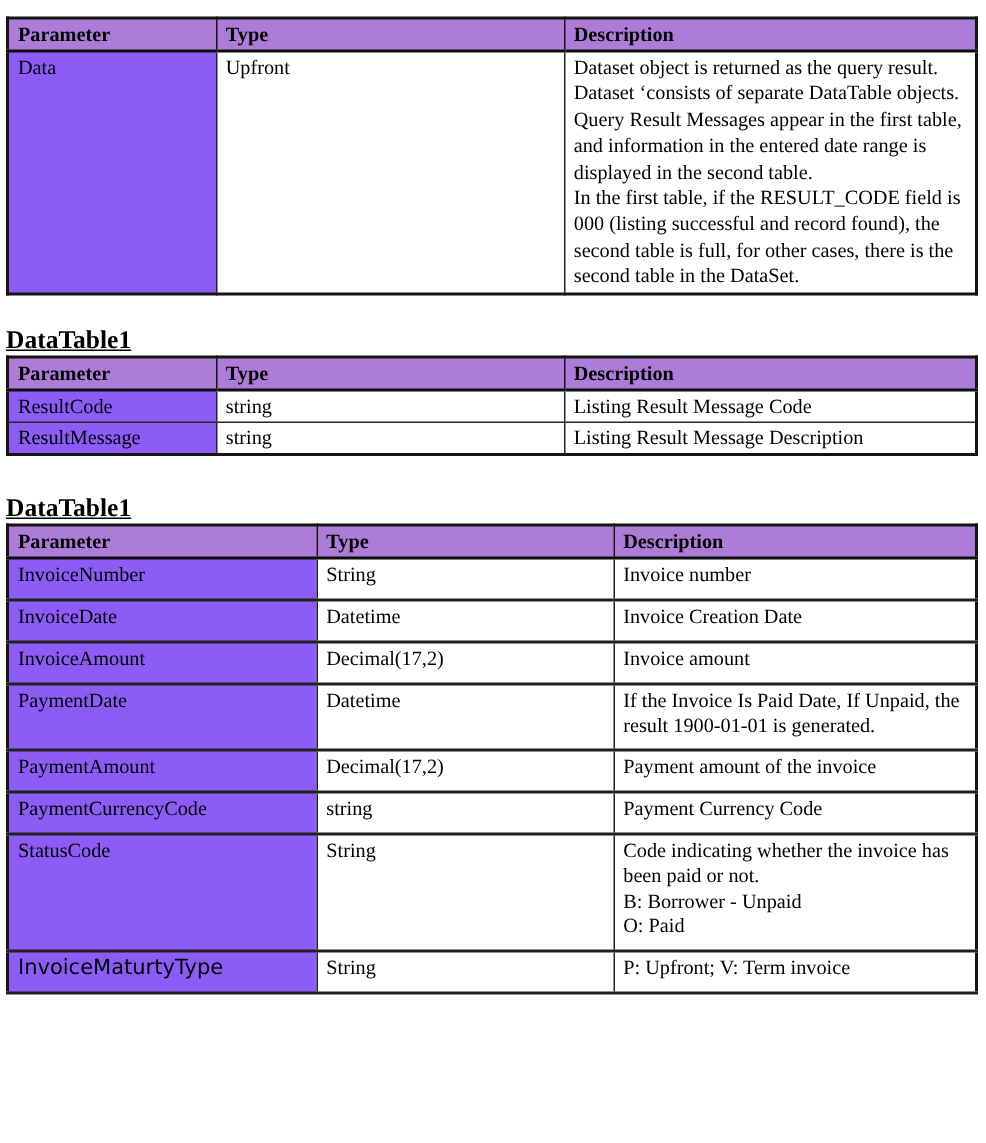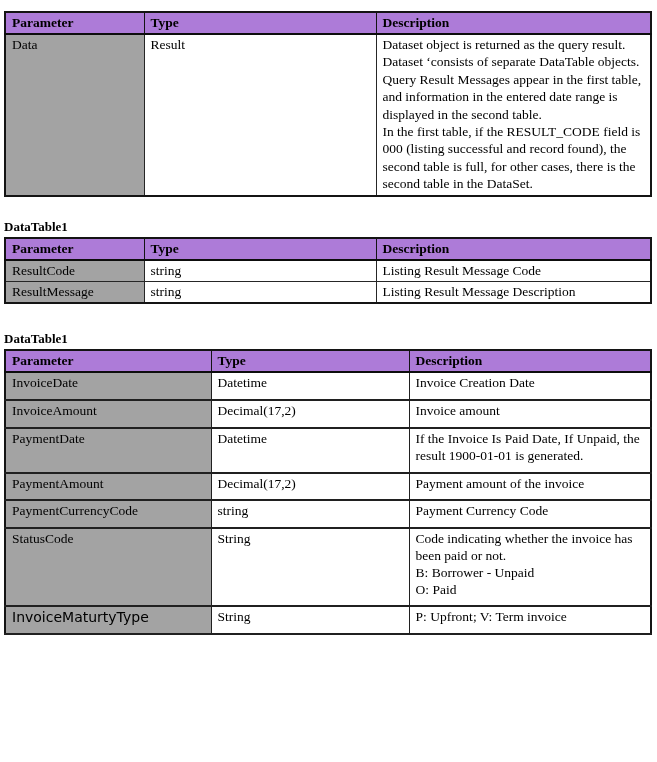--- a/index.html
+++ b/index.html
@@ -37,21 +37,21 @@
   }
   .tbl td {
     vertical-align: top;
     text-align: left;
     font-size: 13.5px;
     line-height: 17.4px;
     padding: 1px 6px 2px 6px;
     border: 1px solid #262626;
   }
   td.param-cell {
-    background: #a3a3a3;
+    background: #8b5cf6;
   }
   
   .t12 col.c1 { width: 139px; }
   .t12 col.c2 { width: 232px; }
   .t12 col.c3 { width: 275px; }
   
   .t3 col.c1 { width: 206px; }
   .t3 col.c2 { width: 198px; }
   .t3 col.c3 { width: 242px; }
   .t3 td {
@@ -63,23 +63,24 @@
   }
   .t3 td.desc-cell { white-space: pre-line; }
   .t3 tr.sans-row td.param-cell {
     font-family: "DejaVu Sans", "Liberation Sans", sans-serif;
     font-size: 14px;
     padding-bottom: 4px;
   }
   .desc-par { margin: 0; }
   .tbl-heading {
     font-weight: bold;
-    font-size: 13px;
+    font-size: 17px;
     line-height: 15px;
     margin: 0 0 3px 0;
+    text-decoration: underline;
   }
   .gap-1 { height: 22px; }
   .gap-2 { height: 27px; }
 </style>
 </head>
 <body>
 
 <div class="page">
 
   <table class="tbl t12">
@@ -89,21 +90,21 @@
         <col class="c3">
       </colgroup>
     <tbody>
         <tr>
       <th>Parameter</th>
       <th>Type</th>
       <th>Description</th>
     </tr>
     <tr>
       <td class="param-cell">Data</td>
-      <td>Result</td>
+      <td>Upfront</td>
       <td>
         <p class="desc-par">Dataset object is returned as the query result. Dataset ‘consists of separate DataTable objects. Query Result Messages appear in the first table, and information in the entered date range is displayed in the second table.</p>
         <p class="desc-par">In the first table, if the RESULT_CODE field is 000 (listing successful and record found), the second table is full, for other cases, there is the second table in the DataSet.</p>
       </td>
     </tr>
   </tbody>
     </table>
 
   <div class="gap-1"></div>
 
@@ -142,20 +143,25 @@
         <col class="c2">
         <col class="c3">
       </colgroup>
     <tbody>
         <tr>
       <th>Parameter</th>
       <th>Type</th>
       <th>Description</th>
     </tr>
     <tr>
+      <td class="param-cell">InvoiceNumber</td>
+      <td>String</td>
+      <td class="desc-cell">Invoice number</td>
+    </tr>
+    <tr>
       <td class="param-cell">InvoiceDate</td>
       <td>Datetime</td>
       <td class="desc-cell">Invoice Creation Date</td>
     </tr>
     <tr>
       <td class="param-cell">InvoiceAmount</td>
       <td>Decimal(17,2)</td>
       <td class="desc-cell">Invoice amount</td>
     </tr>
     <tr>

